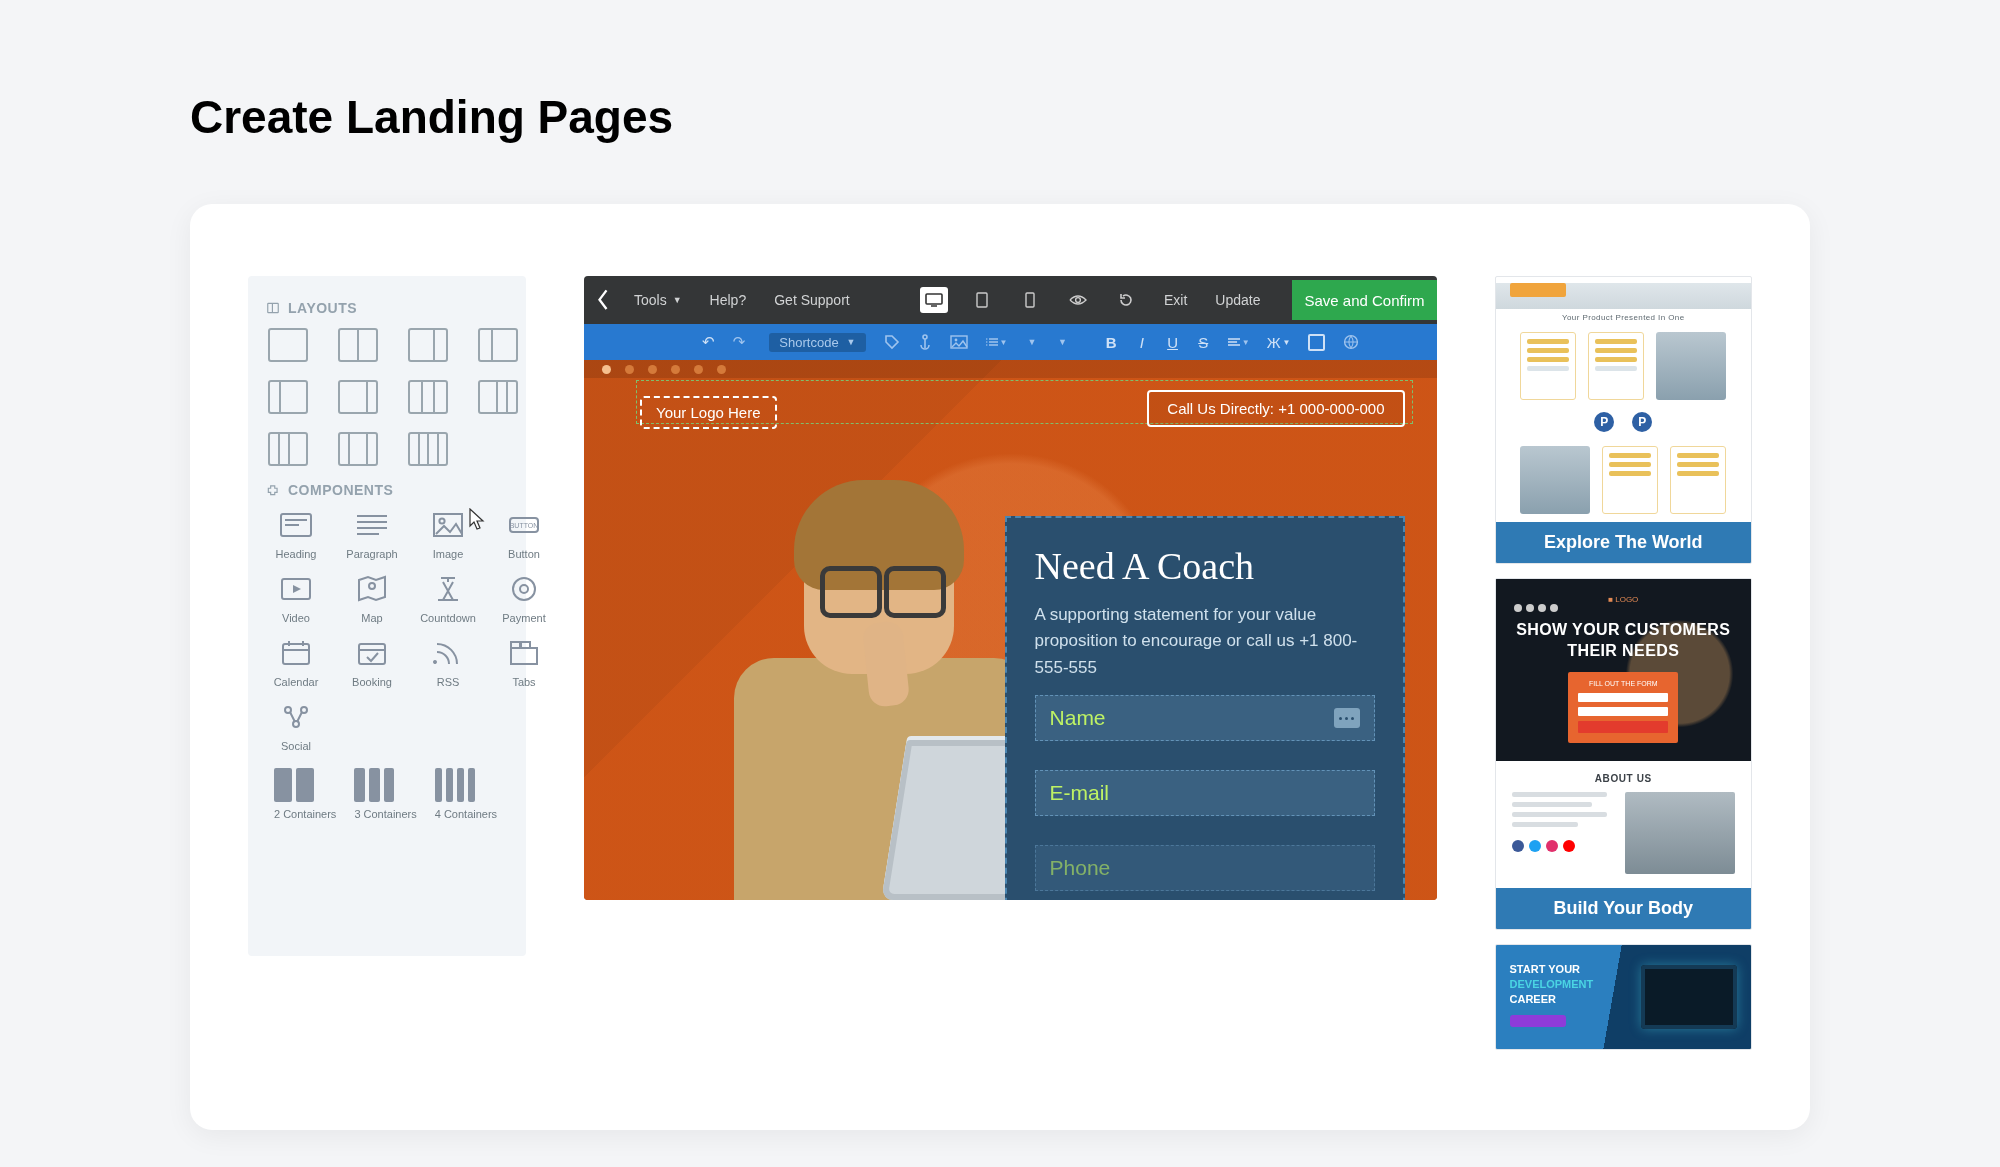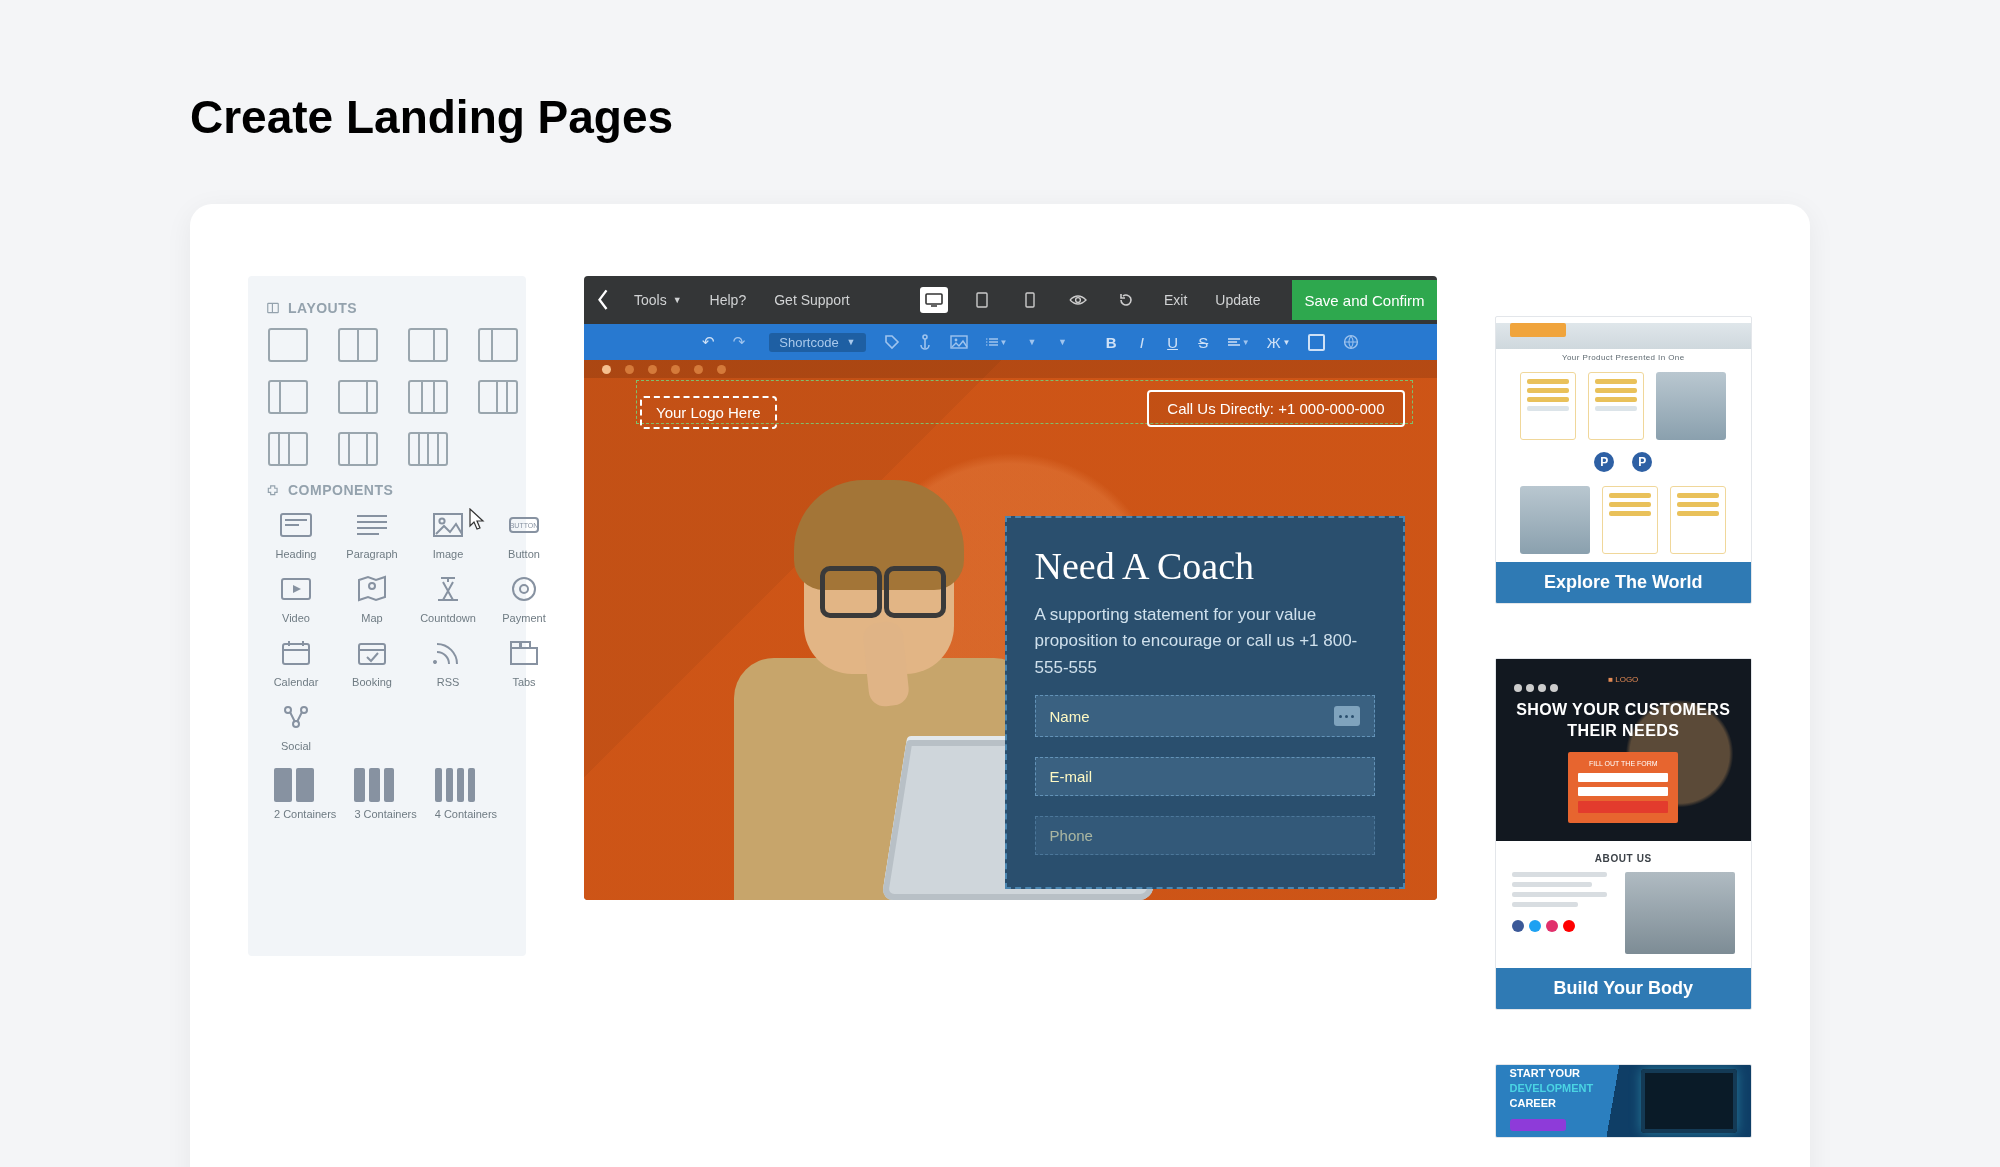--- a/index.html
+++ b/index.html
@@ -57,27 +57,27 @@
   .hair { position:absolute; left:150px; top:-10px; width:170px; height:110px; background:#a37537; border-radius:70px 70px 30px 30px; }
   .glasses { position:absolute; left:176px; top:76px; width:126px; height:44px; }
   .glasses::before,.glasses::after { content:""; position:absolute; width:52px; height:42px; border:5px solid #3a3a3a; border-radius:10px; top:0; }
   .glasses::before{ left:0; } .glasses::after{ right:0; }
   .jacket { position:absolute; left:90px; top:168px; width:300px; height:260px; background:#c7a56b; border-radius:40px 40px 0 0; }
   .hand { position:absolute; left:222px; top:132px; width:40px; height:84px; background:#e0b486; border-radius:16px; transform:rotate(-6deg); }
 
   .hero-card { position:absolute; right:32px; top:156px; width:400px; background:#2a4f6e; padding:28px 30px 14px 30px; color:#e5edf3; outline:2px dashed #4b86b1; outline-offset:-2px; }
   .hero-card h2 { font-family:Georgia,'Times New Roman',serif; font-weight:400; font-size:38px; color:#fff; margin-bottom:14px; }
   .hero-card p { font-size:17px; line-height:1.55; color:#cfe0ec; margin-bottom:14px; }
-  .hero-card .fld { background:#3a6181; border:1px dashed #6393b8; color:#fef9c3; font-size:15px; padding:10px 14px; margin-bottom:20px; display:flex; justify-content:space-between; align-items:center; }
+  .hero-card .fld { background:#3a6181; border:1px dashed #6393b8; color:#bef264; font-size:21px; padding:10px 14px; margin-bottom:29px; display:flex; justify-content:space-between; align-items:center; }
   .hero-card .fld .dots { background:#7fa3bd; width:26px; height:20px; border-radius:3px; display:flex; align-items:center; justify-content:center; gap:3px; }
   .hero-card .fld .dots i { width:3px; height:3px; background:#2a4f6e; border-radius:50%; }
 
   
   .templates { width:302px; display:flex; flex-direction:column; gap:14px; }
-  .tpl { background:#fff; border:1px solid #e3e6ea; border-radius:2px; overflow:hidden;margin-top:40px; }
+  .tpl { background:#fff; border:1px solid #e3e6ea; border-radius:2px; overflow:hidden; }
   .tpl-body { position:relative; min-height:150px; }
   .tpl-footer { background:#2f7ab4; color:#fff; text-align:center; font-size:18px; font-weight:600; padding:10px 0; }
   .t1 .row { display:flex; gap:12px; justify-content:center; padding:8px 14px; }
   .t1 .mini { width:56px; height:68px; background:#fff; border:1px solid #f0d79a; border-radius:3px; display:flex; flex-direction:column; gap:4px; padding:6px; }
   .t1 .mini span { height:5px; background:#e9c15a; border-radius:2px; }
   .t1 .photo { width:70px; height:68px; background:linear-gradient(#b9c7d0,#8aa0ae); border-radius:3px; }
   .t1 .p-icn { width:20px; height:20px; border-radius:50%; background:#2e60a4; color:#fff; font-size:12px; font-weight:700; display:flex; align-items:center; justify-content:center; }
   .t1 .iconrow { display:flex; gap:18px; justify-content:center; padding:4px 0 6px; }
   .t1 .hdr { height:26px; background:linear-gradient(#dfe6ea,#cfd8dd); }
   .t1 .hdr .pill { width:56px; height:14px; background:#f0a43c; border-radius:2px; margin:6px 0 0 14px; }
@@ -96,21 +96,21 @@
   .t2b { background:#fff; padding:12px 16px 14px; }
   .t2b h5 { text-align:center; font-size:10px; font-weight:800; color:#3b4147; letter-spacing:.6px; margin-bottom:8px; }
   .t2b .split { display:flex; gap:18px; align-items:flex-start; }
   .t2b .lines { flex:1; display:flex; flex-direction:column; gap:5px; }
   .t2b .lines span { height:5px; background:#d8dde1; border-radius:2px; }
   .t2b .lines span:nth-child(2){width:84%} .t2b .lines span:nth-child(4){width:70%}
   .t2b .soc2 { display:flex; gap:5px; margin-top:8px; }
   .t2b .soc2 i { width:12px; height:12px; border-radius:50%; }
   .t2b .ph { width:110px; height:82px; background:linear-gradient(#b0bbc2,#7d8c95); border-radius:2px; }
 
-  .t3 { height:72px; background:linear-gradient(100deg,#2b7fbf 0 46%, #0f3e66 46% 100%); color:#fff; padding:16px 14px; display:flex; justify-content:space-between; align-items:center; }
+  .t3 { height:104px; background:linear-gradient(100deg,#2b7fbf 0 46%, #0f3e66 46% 100%); color:#fff; padding:16px 14px; display:flex; justify-content:space-between; align-items:center; }
   .t3 .txt { font-size:11px; font-weight:800; line-height:1.35; }
   .t3 .txt b { color:#4ad4e3; }
   .t3 .txt .pill { display:inline-block; background:#8e3bd9; height:12px; width:56px; border-radius:3px; margin-top:8px; }
   .t3 .mon { width:96px; height:64px; background:#0a1b28; border-radius:4px; box-shadow:inset 0 0 0 4px #143a55, 0 0 12px rgba(73,210,224,.4); }
 
   svg.ico { width:1em; height:1em; vertical-align:-2px; }
 </style>
 </head>
 <body>
 

